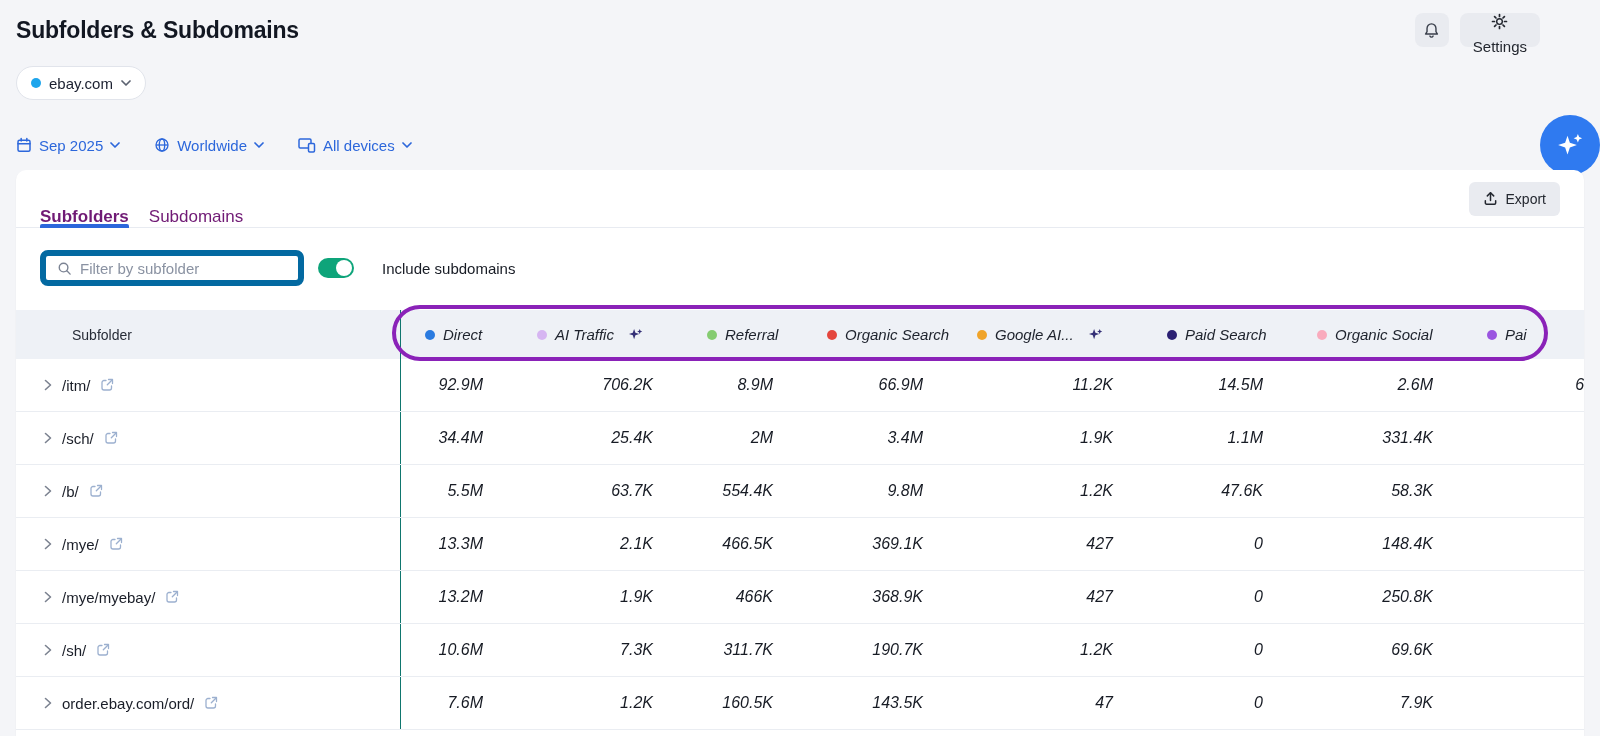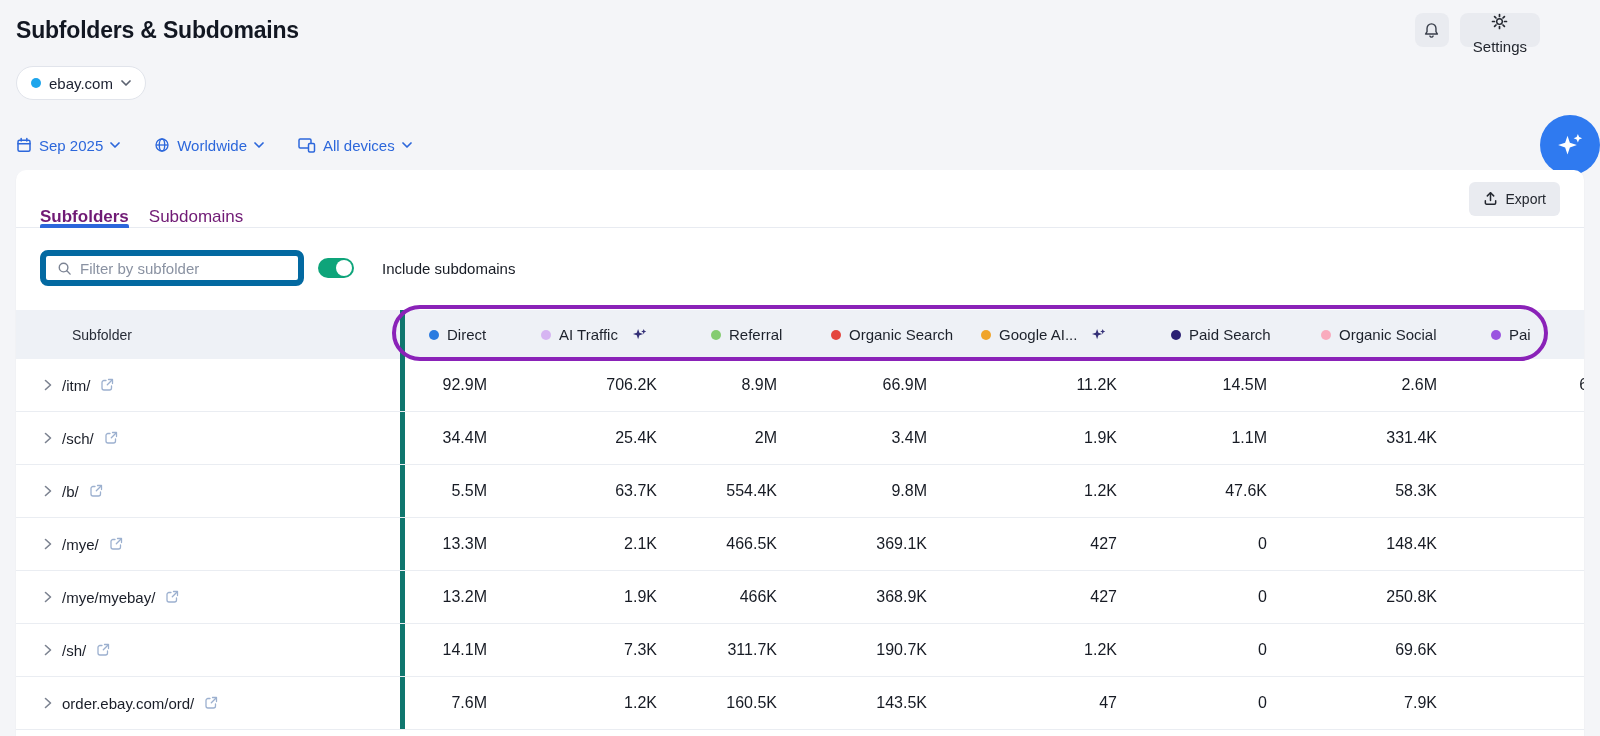--- a/index.html
+++ b/index.html
@@ -77,21 +77,21 @@
   .table { margin-top:24px; position:relative; }
   .annotation { position:absolute; left:376px; top:-5px; width:1156px; height:56px;
                 border:4px solid #8a22b8; border-radius:28px; z-index:4;
                 pointer-events:none; }
 
   .thead { display:flex; height:49px; background:#eef1f6; align-items:stretch; }
   .th-name { width:384px; display:flex; align-items:center; padding-left:56px;
              font-size:14px; color:#272c37; }
   .cols { width:1184px; display:grid;
           grid-template-columns:112px 170px 120px 150px 190px 150px 170px 140px;
-          overflow:hidden; border-left:5px solid #0f766e; }
+          overflow:hidden; border-left:1px solid #0f766e;font-style:italic; }
   .ch { display:flex; align-items:center; gap:8px; padding-left:24px; font-size:15px;
         color:#1d222c; white-space:nowrap; overflow:hidden; cursor:pointer; }
   .chdot { width:10px; height:10px; border-radius:50%; flex:none; }
   .sparkle { color:#343077; margin-left:6px; flex:none; }
 
   .trow { display:flex; height:53px; border-bottom:1px solid #eaedf2; background:#fff; }
   .tname { width:384px; display:flex; align-items:center; gap:10px; padding-left:28px;
            font-size:15px; color:#1a1e28;text-align:center; }
   .row-chevron { color:#7b8290; display:flex; cursor:pointer; }
   .ext { color:#9cb0cf; display:flex; cursor:pointer; }
@@ -435,21 +435,21 @@
         <span>/sh/</span>
         <span class="ext">
           <svg width="14" height="14" viewBox="0 0 14 14" fill="none" stroke="currentColor" stroke-width="1.3" stroke-linecap="round" stroke-linejoin="round">
             <path d="M6 2.5H4a2 2 0 0 0-2 2V10a2 2 0 0 0 2 2h5.5a2 2 0 0 0 2-2V8"></path>
             <path d="M8.5 1.5h4v4"></path>
               <path d="M12.3 1.7 7.3 6.7"></path>
           </svg>
         </span>
       </div>
       <div class="cols vals">
-        <div class="val">14.1M</div>
+        <div class="val">10.6M</div>
         <div class="val">7.3K</div>
         <div class="val">311.7K</div>
         <div class="val">190.7K</div>
         <div class="val">1.2K</div>
         <div class="val">0</div>
         <div class="val">69.6K</div>
         <div class="val"></div>
       </div>
     </div>
 

